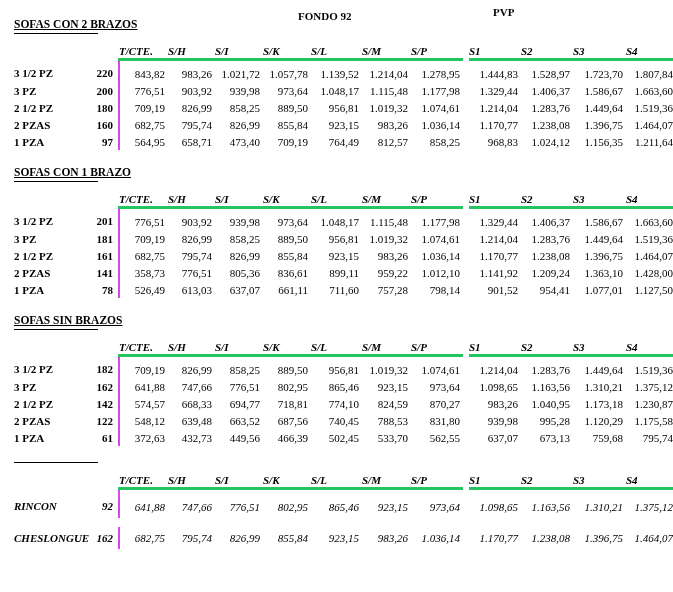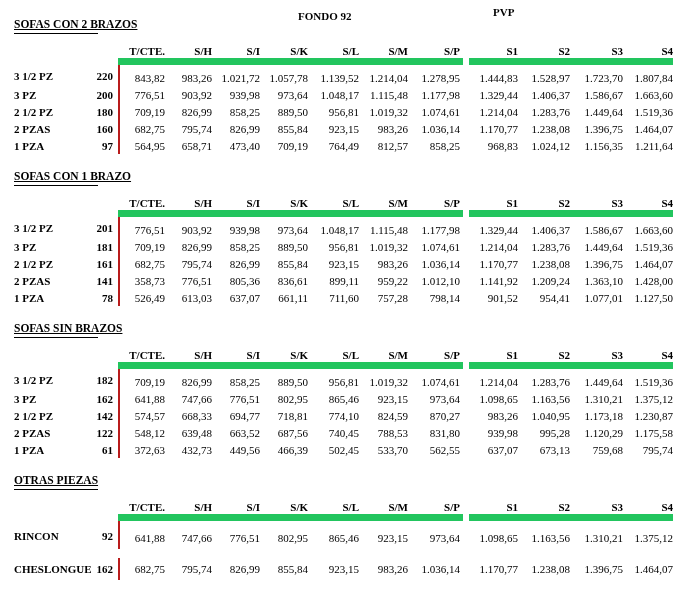--- a/index.html
+++ b/index.html
@@ -13,33 +13,33 @@
   .top-labels{position:relative;height:15px;margin-bottom:1px;font-weight:bold;}
   .top-labels .fondo{position:absolute;left:296px;top:8px;}
   .top-labels .pvp{position:absolute;left:491px;top:4px;}
   section.price-section{margin-bottom:16px;margin-left:12px;}
   .section-title{font-weight:bold;font-size:11.5px;line-height:13px;}
   .section-title span{text-decoration:underline;}
   .title-rule{width:84px;border-top:1px solid #000;margin-top:2px;height:0;}
   table.price-table{border-collapse:collapse;table-layout:fixed;width:662px;margin-top:6px;}
   td,th{padding:0;overflow:hidden;white-space:nowrap;}
   thead th{
-    font-weight:bold;text-align:right;vertical-align:bottom;
-    border-bottom:7px solid #22c55e;height:17px;
-    padding-right:3px;padding-bottom:1px;
+    font-weight:bold;text-align:left;vertical-align:bottom;
+    border-bottom:3px solid #22c55e;height:17px;
+    padding-right:3px;padding-bottom:1px;font-style:italic;
   }
   thead td{border:none;}
   tbody td{height:17px;vertical-align:middle;}
   tbody tr.data:first-child td{padding-top:4px;}
   td.lbl{font-weight:bold;text-align:left;}
   td.size{font-weight:bold;text-align:right;padding-right:5px;}
   td.num{text-align:right;padding-right:3px;}
-  td.vline{border-left:2px solid #b91c1c;}
+  td.vline{border-left:2px solid #d946ef;}
   tr.vgap td{height:9px;padding:0;}
-  section.tall tbody tr.data td{height:22px;}
+  section.tall tbody tr.data td{height:22px;font-style:italic;}
   section.tall tbody tr.data:first-child td{padding-top:6px;}
   section.tall tr.xtall td{height:34px;}
   td.lbl.small{
     font-size:8px;text-align:right;white-space:normal;
     line-height:1.25;padding-right:4px;font-weight:bold;
   }
 </style>
 </head>
 <body>
 
@@ -409,21 +409,20 @@
               <td></td>
               <td class="num">637,07</td>
               <td class="num">673,13</td>
               <td class="num">759,68</td>
               <td class="num">795,74</td>
             </tr>
           </tbody>
         </table>
       </section>
       <section class="price-section tall">
-        <div class="section-title"><span>OTRAS PIEZAS</span></div>
         <div class="title-rule"></div>
         <table class="price-table">
           <colgroup>
             <col style="width: 82px;">
             <col style="width: 23px;">
             <col style="width: 49px;">
             <col style="width: 47px;">
             <col style="width: 48px;">
             <col style="width: 48px;">
             <col style="width: 51px;">

